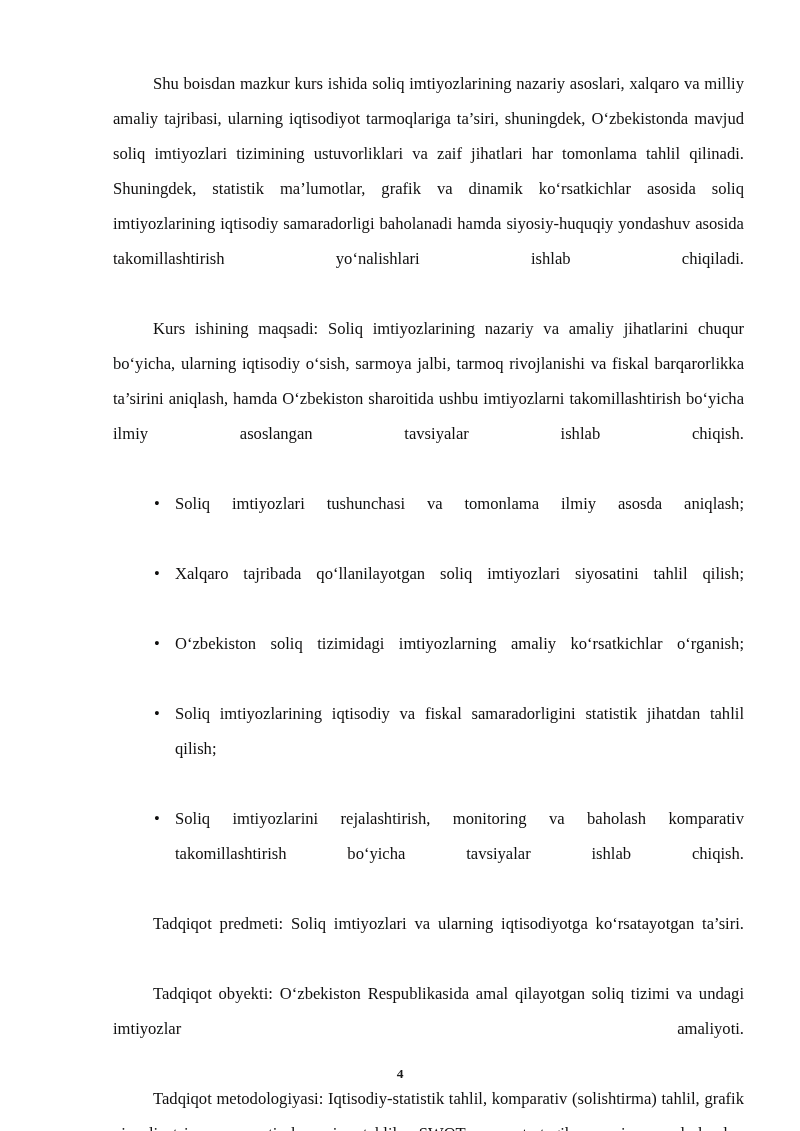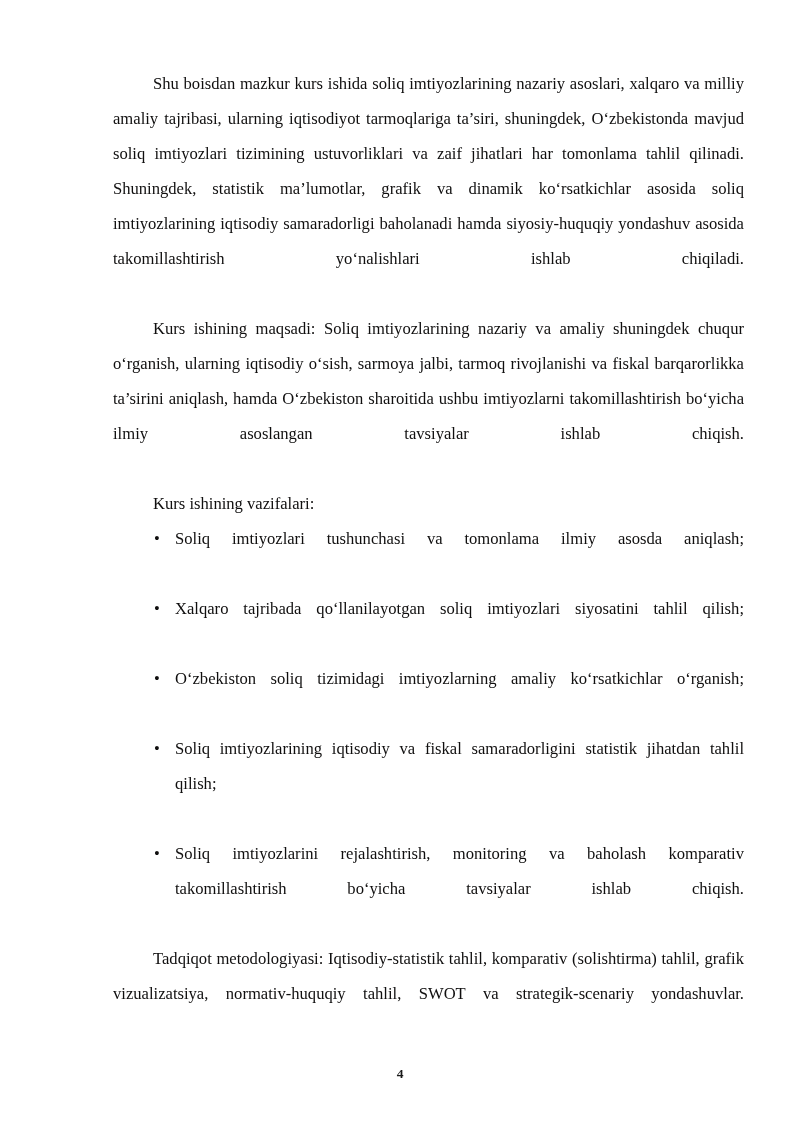--- a/index.html
+++ b/index.html
@@ -107,26 +107,23 @@
 </style>
 </head>
 <body>
 
 <div class="page">
   <div class="content">
 
     <p class="body">Shu boisdan mazkur kurs ishida soliq imtiyozlarining nazariy asoslari, xalqaro va milliy amaliy tajribasi, ularning iqtisodiyot tarmoqlariga ta’siri, shuningdek, Oʻzbekistonda mavjud soliq imtiyozlari tizimining ustuvorliklari va zaif jihatlari har tomonlama tahlil qilinadi. Shuningdek, statistik ma’lumotlar, grafik va dinamik koʻrsatkichlar asosida soliq imtiyozlarining iqtisodiy samaradorligi baholanadi hamda siyosiy-huquqiy yondashuv asosida takomillashtirish yoʻnalishlari ishlab chiqiladi.</p>
 
     <p class="body">
-      <span class="lead">Kurs ishining maqsadi:</span><span> Soliq imtiyozlarining nazariy va amaliy shuningdek chuqur oʻrganish, ularning iqtisodiy oʻsish, sarmoya jalbi, tarmoq rivojlanishi va fiskal barqarorlikka ta’sirini aniqlash, hamda Oʻzbekiston sharoitida ushbu imtiyozlarni takomillashtirish boʻyicha ilmiy asoslangan tavsiyalar ishlab chiqish.</span>
+      <span class="lead">Kurs ishining maqsadi:</span><span> Soliq imtiyozlarining nazariy va amaliy jihatlarini chuqur boʻyicha, ularning iqtisodiy oʻsish, sarmoya jalbi, tarmoq rivojlanishi va fiskal barqarorlikka ta’sirini aniqlash, hamda Oʻzbekiston sharoitida ushbu imtiyozlarni takomillashtirish boʻyicha ilmiy asoslangan tavsiyalar ishlab chiqish.</span>
     </p>
 
-    <p class="body nostretch">
-      <span class="lead">Kurs ishining vazifalari:</span>
-    </p>
 
     <ul class="tasks">
       <li>
         <span class="bullet">•</span>
         <span class="txt">Soliq imtiyozlari tushunchasi va tomonlama ilmiy asosda aniqlash;</span>
       </li>
       <li>
         <span class="bullet">•</span>
         <span class="txt">Xalqaro tajribada qoʻllanilayotgan soliq imtiyozlari siyosatini tahlil qilish;</span>
       </li>
@@ -137,21 +134,27 @@
       <li>
         <span class="bullet">•</span>
         <span class="txt">Soliq imtiyozlarining iqtisodiy va fiskal samaradorligini statistik jihatdan tahlil qilish;</span>
       </li>
       <li>
         <span class="bullet">•</span>
         <span class="txt">Soliq imtiyozlarini rejalashtirish, monitoring va baholash komparativ takomillashtirish boʻyicha tavsiyalar ishlab chiqish.</span>
       </li>
     </ul>
 
+    <p class="body">
+      <span class="lead">Tadqiqot predmeti:</span><span> Soliq imtiyozlari va ularning iqtisodiyotga koʻrsatayotgan ta’siri.</span>
+    </p>
 
+    <p class="body">
+      <span class="lead">Tadqiqot obyekti:</span><span> Oʻzbekiston Respublikasida amal qilayotgan soliq tizimi va undagi imtiyozlar amaliyoti.</span>
+    </p>
 
     <p class="body">
       <span class="lead">Tadqiqot metodologiyasi:</span><span> Iqtisodiy-statistik tahlil, komparativ (solishtirma) tahlil, grafik vizualizatsiya, normativ-huquqiy tahlil, SWOT va strategik-scenariy yondashuvlar.</span>
     </p>
 
   </div>
 
   <div class="page-number">4</div>
 </div>
 

